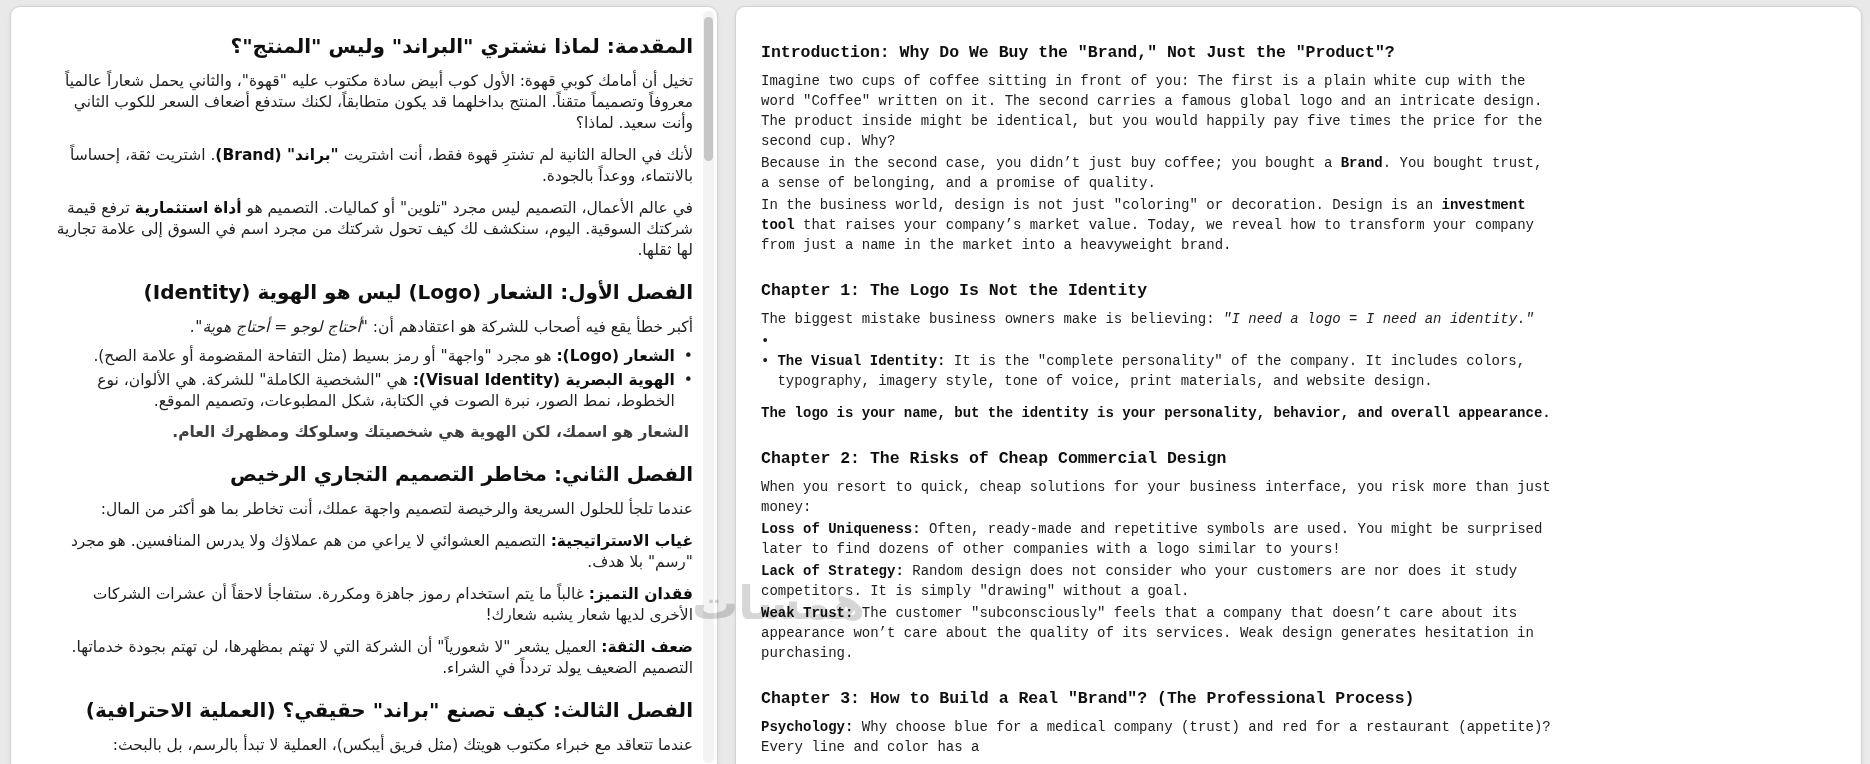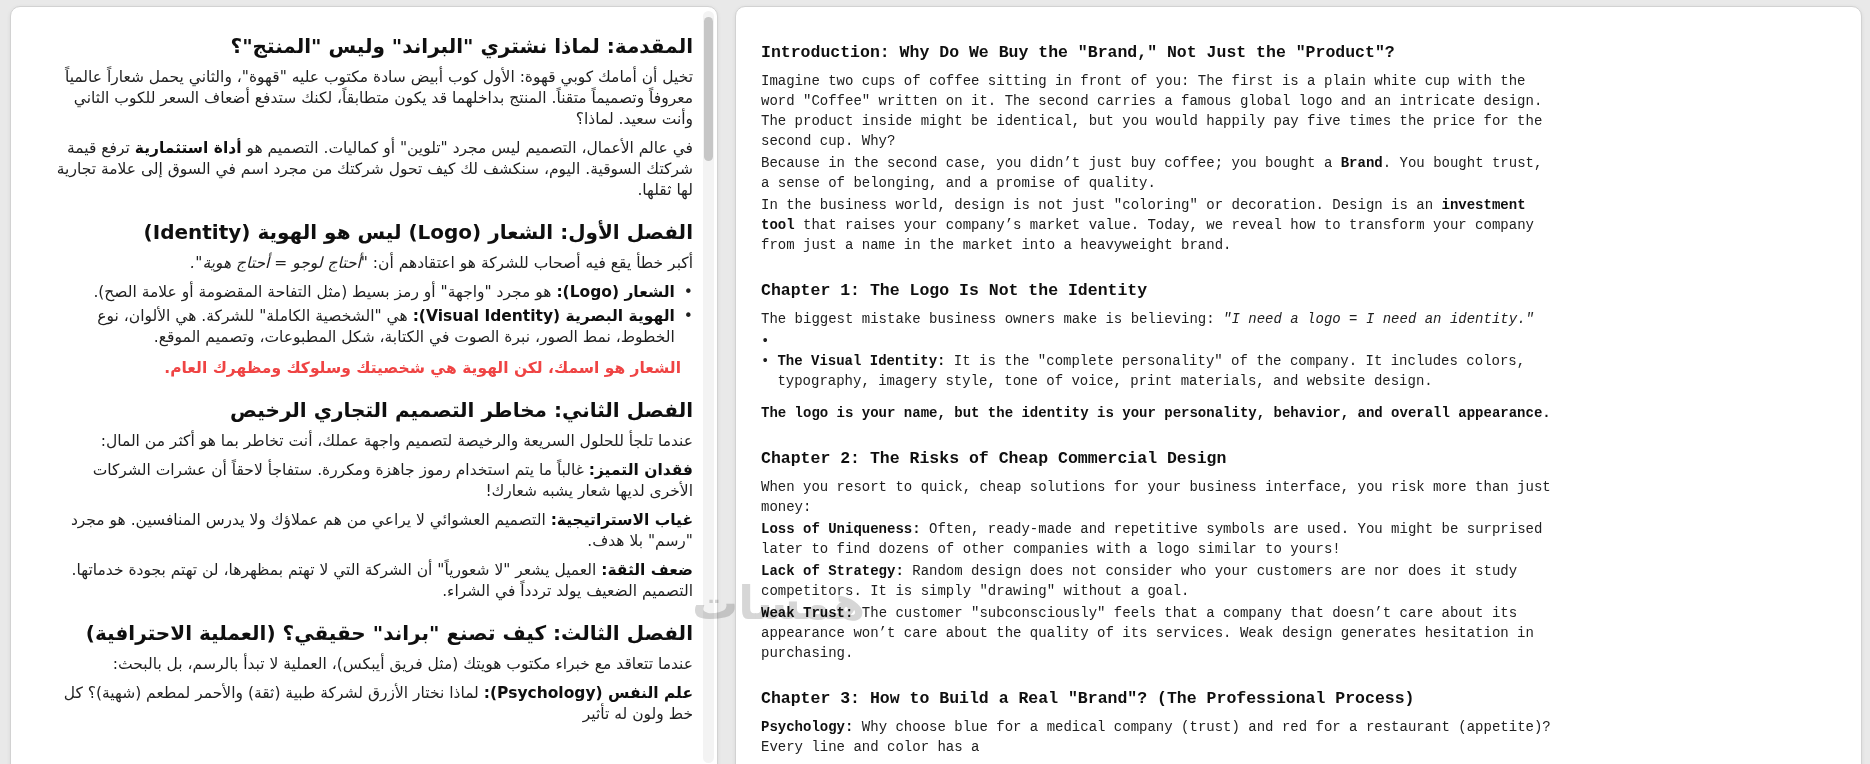--- a/index.html
+++ b/index.html
@@ -35,22 +35,22 @@
     text-align: start;
     font-family: "DejaVu Sans", sans-serif;
     font-size: 15.5px;
     line-height: 21px;
     color: #1f1f1f;
     padding: 26px 26px 20px 40px;
     width: 708px;
   }
   .rtl .h  { font-size: 20px; font-weight: 700; color: #0f0f0f; margin: 18px 0 7px; line-height: 27px; }
   .rtl .blk:first-child { margin-top: 0; }
-  .rtl .p  { margin: 4px 0 8px; }
-  .rtl .pb { font-weight: 700; color: #ef4444; margin: 10px 12px 10px; }
+  .rtl .p  { margin: 11px 0 8px; }
+  .rtl .pb { font-weight: 700; color: #404040; margin: 10px 4px 10px; }
   .rtl .li { display: flex; gap: 9px; margin: 0 0 3px; }
 
   
   .ltr {
     direction: ltr;
     text-align: left;
     font-family: Liberation Mono, monospace;
     font-size: 14px;
     line-height: 20px;
     color: #202020;
@@ -105,36 +105,37 @@
 </style>
 </head>
 <body>
 
 <div class="stage">
 
   <section class="pane pane-left">
     <div class="pane-content rtl" dir="rtl" lang="ar">
         <div class="blk h"><span>المقدمة: لماذا نشتري "البراند" وليس "المنتج"؟</span></div>
         <div class="blk p"><span>تخيل أن أمامك كوبي قهوة: الأول كوب أبيض سادة مكتوب عليه "قهوة"، والثاني يحمل شعاراً عالمياً معروفاً وتصميماً متقناً. المنتج بداخلهما قد يكون متطابقاً، لكنك ستدفع أضعاف السعر للكوب الثاني وأنت سعيد. لماذا؟</span></div>
+        <div class="blk p"><span>لأنك في الحالة الثانية لم تشترِ قهوة فقط، أنت اشتريت </span><span class="b">"براند" (Brand)</span><span>. اشتريت ثقة، إحساساً بالانتماء، ووعداً بالجودة.</span></div>
         <div class="blk p"><span>في عالم الأعمال، التصميم ليس مجرد "تلوين" أو كماليات. التصميم هو </span><span class="b">أداة استثمارية</span><span> ترفع قيمة شركتك السوقية. اليوم، سنكشف لك كيف تحول شركتك من مجرد اسم في السوق إلى علامة تجارية لها ثقلها.</span></div>
         <div class="blk h"><span>الفصل الأول: الشعار (Logo) ليس هو الهوية (Identity)</span></div>
         <div class="blk p"><span>أكبر خطأ يقع فيه أصحاب للشركة هو اعتقادهم أن: </span><span class="i">"أحتاج لوجو = أحتاج هوية".</span></div>
         <div class="blk li">
           <span class="bullet">•</span>
           <span class="li-text"><span class="b">الشعار (Logo):</span><span> هو مجرد "واجهة" أو رمز بسيط (مثل التفاحة المقضومة أو علامة الصح).</span></span>
         </div>
         <div class="blk li">
           <span class="bullet">•</span>
           <span class="li-text"><span class="b">الهوية البصرية (Visual Identity):</span><span> هي "الشخصية الكاملة" للشركة. هي الألوان، نوع الخطوط، نمط الصور، نبرة الصوت في الكتابة، شكل المطبوعات، وتصميم الموقع.</span></span>
         </div>
         <div class="blk pb"><span>الشعار هو اسمك، لكن الهوية هي شخصيتك وسلوكك ومظهرك العام.</span></div>
         <div class="blk h"><span>الفصل الثاني: مخاطر التصميم التجاري الرخيص</span></div>
         <div class="blk p"><span>عندما تلجأ للحلول السريعة والرخيصة لتصميم واجهة عملك، أنت تخاطر بما هو أكثر من المال:</span></div>
+        <div class="blk p"><span class="b">غياب الاستراتيجية:</span><span> التصميم العشوائي لا يراعي من هم عملاؤك ولا يدرس المنافسين. هو مجرد "رسم" بلا هدف.</span></div>
         <div class="blk p"><span class="b">فقدان التميز:</span><span> غالباً ما يتم استخدام رموز جاهزة ومكررة. ستفاجأ لاحقاً أن عشرات الشركات الأخرى لديها شعار يشبه شعارك!</span></div>
-        <div class="blk p"><span class="b">غياب الاستراتيجية:</span><span> التصميم العشوائي لا يراعي من هم عملاؤك ولا يدرس المنافسين. هو مجرد "رسم" بلا هدف.</span></div>
         <div class="blk p"><span class="b">ضعف الثقة:</span><span> العميل يشعر "لا شعورياً" أن الشركة التي لا تهتم بمظهرها، لن تهتم بجودة خدماتها. التصميم الضعيف يولد تردداً في الشراء.</span></div>
         <div class="blk h"><span>الفصل الثالث: كيف تصنع "براند" حقيقي؟ (العملية الاحترافية)</span></div>
         <div class="blk p"><span>عندما تتعاقد مع خبراء مكتوب هويتك (مثل فريق أيبكس)، العملية لا تبدأ بالرسم، بل بالبحث:</span></div>
         <div class="blk p"><span class="b">علم النفس (Psychology):</span><span> لماذا نختار الأزرق لشركة طبية (ثقة) والأحمر لمطعم (شهية)؟ كل خط ولون له تأثير</span></div>
       </div>
     <div class="scrollbar">
       <div class="scroll-thumb"></div>
     </div>
   </section>
 

